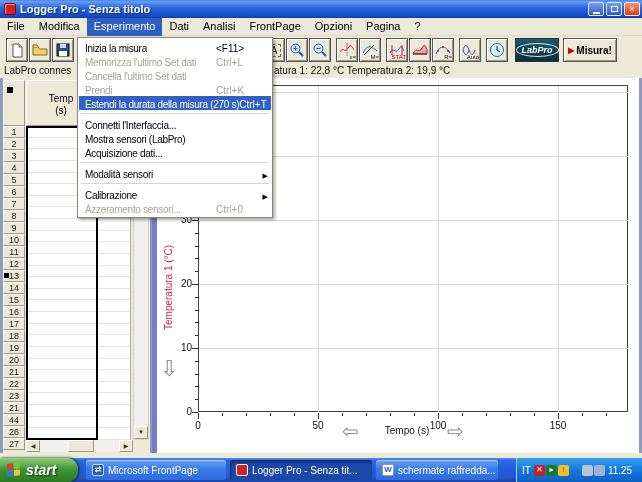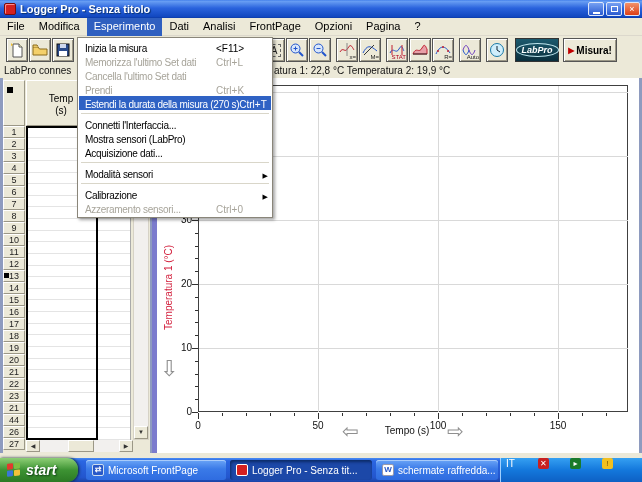--- a/index.html
+++ b/index.html
@@ -99,21 +99,21 @@
   .f-red{background:#e23a2e;} .f-green{background:#7ec043;} .f-blue{background:#3a76d8;} .f-yellow{background:#f2c23a;}
   .task{position:absolute;top:2px;height:20px;border-radius:3px;color:#fff;font-size:10px;display:flex;
     align-items:center;gap:4px;padding:0 6px;overflow:hidden;white-space:nowrap;border:0;
     background:linear-gradient(180deg,#6aa4f6,#3a7ae8 45%,#2f6ce0);box-shadow:inset 0 1px 0 #a8cbfa;}
   .task.active{background:#1c48a8;box-shadow:inset 1px 2px 3px #0c2a66;}
   .ticon{width:12px;height:12px;border-radius:2px;flex:0 0 auto;display:flex;align-items:center;justify-content:center;
     font-size:8px;font-weight:bold;line-height:1;}
   .ti-fp{background:#2858c8;border:1px solid #cde;color:#fff;}
   .ti-lp{background:#d42020;border:1px solid #fff;}
   .ti-doc{background:#fff;color:#2858c8;border:1px solid #99a;}
-  .tray{position:absolute;right:0;top:0;width:142px;height:24px;display:flex;align-items:flex-start;gap:21px;
+  .tray{position:absolute;right:0;top:0;width:126px;height:24px;display:flex;align-items:center;gap:1px;
     padding:0 5px;color:#fff;font-size:10px;border-left:1px solid #9fd0ff;
     background:linear-gradient(180deg,#35a0f2 0%,#1478dc 50%,#0e60c4 100%);}
   .lang{font-size:10px;margin-right:2px;}
   .trico{width:11px;height:11px;border-radius:2px;display:flex;align-items:center;justify-content:center;
     font-size:8px;line-height:1;color:#fff;flex:0 0 auto;}
   .t-red{background:#c82020;} .t-green{background:#1a7a2a;} .t-shield{background:#f2c020;color:#7a5200;}
   .t-quad{display:grid;grid-template-columns:5px 5px;grid-template-rows:5px 5px;gap:1px;border-radius:0;}
   .t-quad i:nth-child(1){background:#111;} .t-quad i:nth-child(2){background:#3fae3f;}
   .t-quad i:nth-child(3){background:#d42020;} .t-quad i:nth-child(4){background:#f2c020;}
   .t-gray{background:#b8c4d4;} .t-vol{background:#9fb4cc;}

